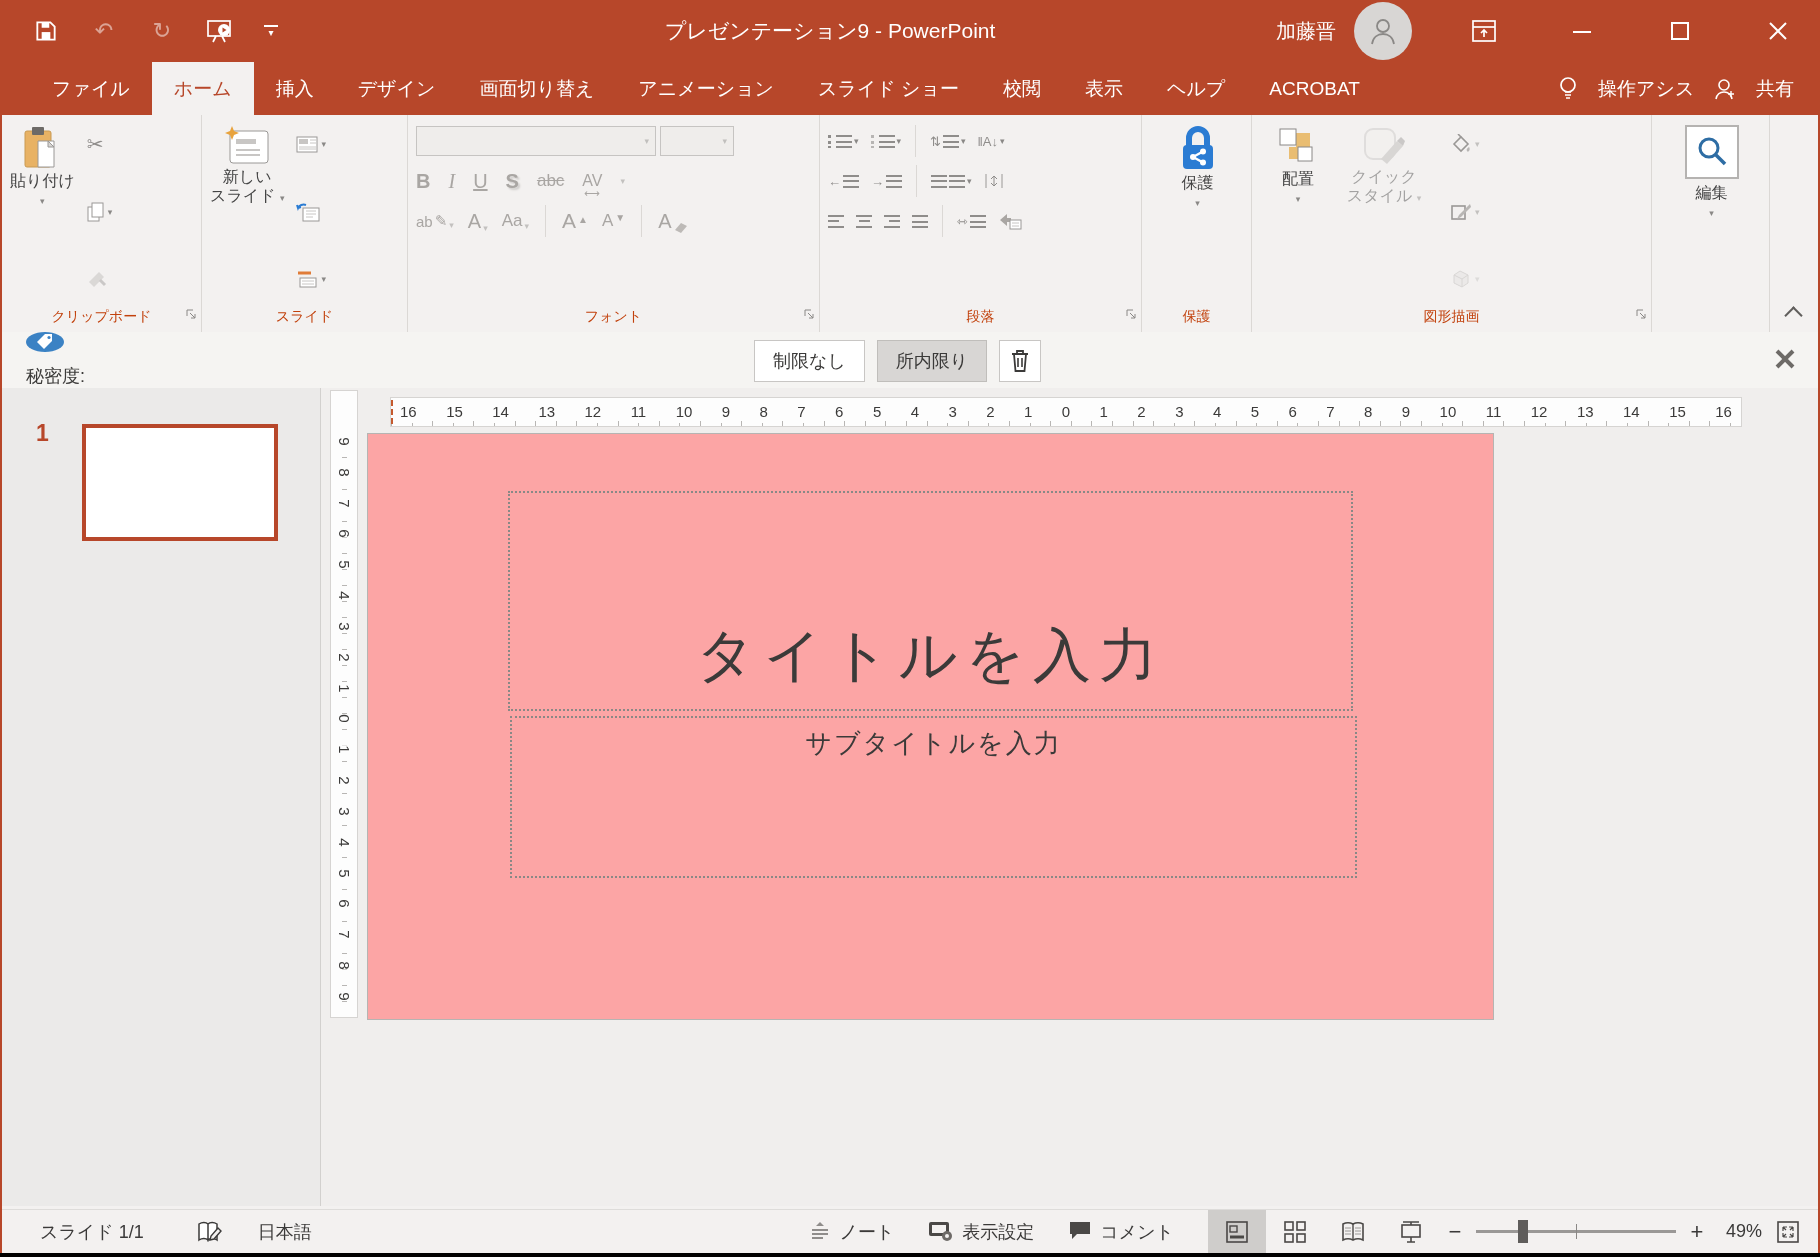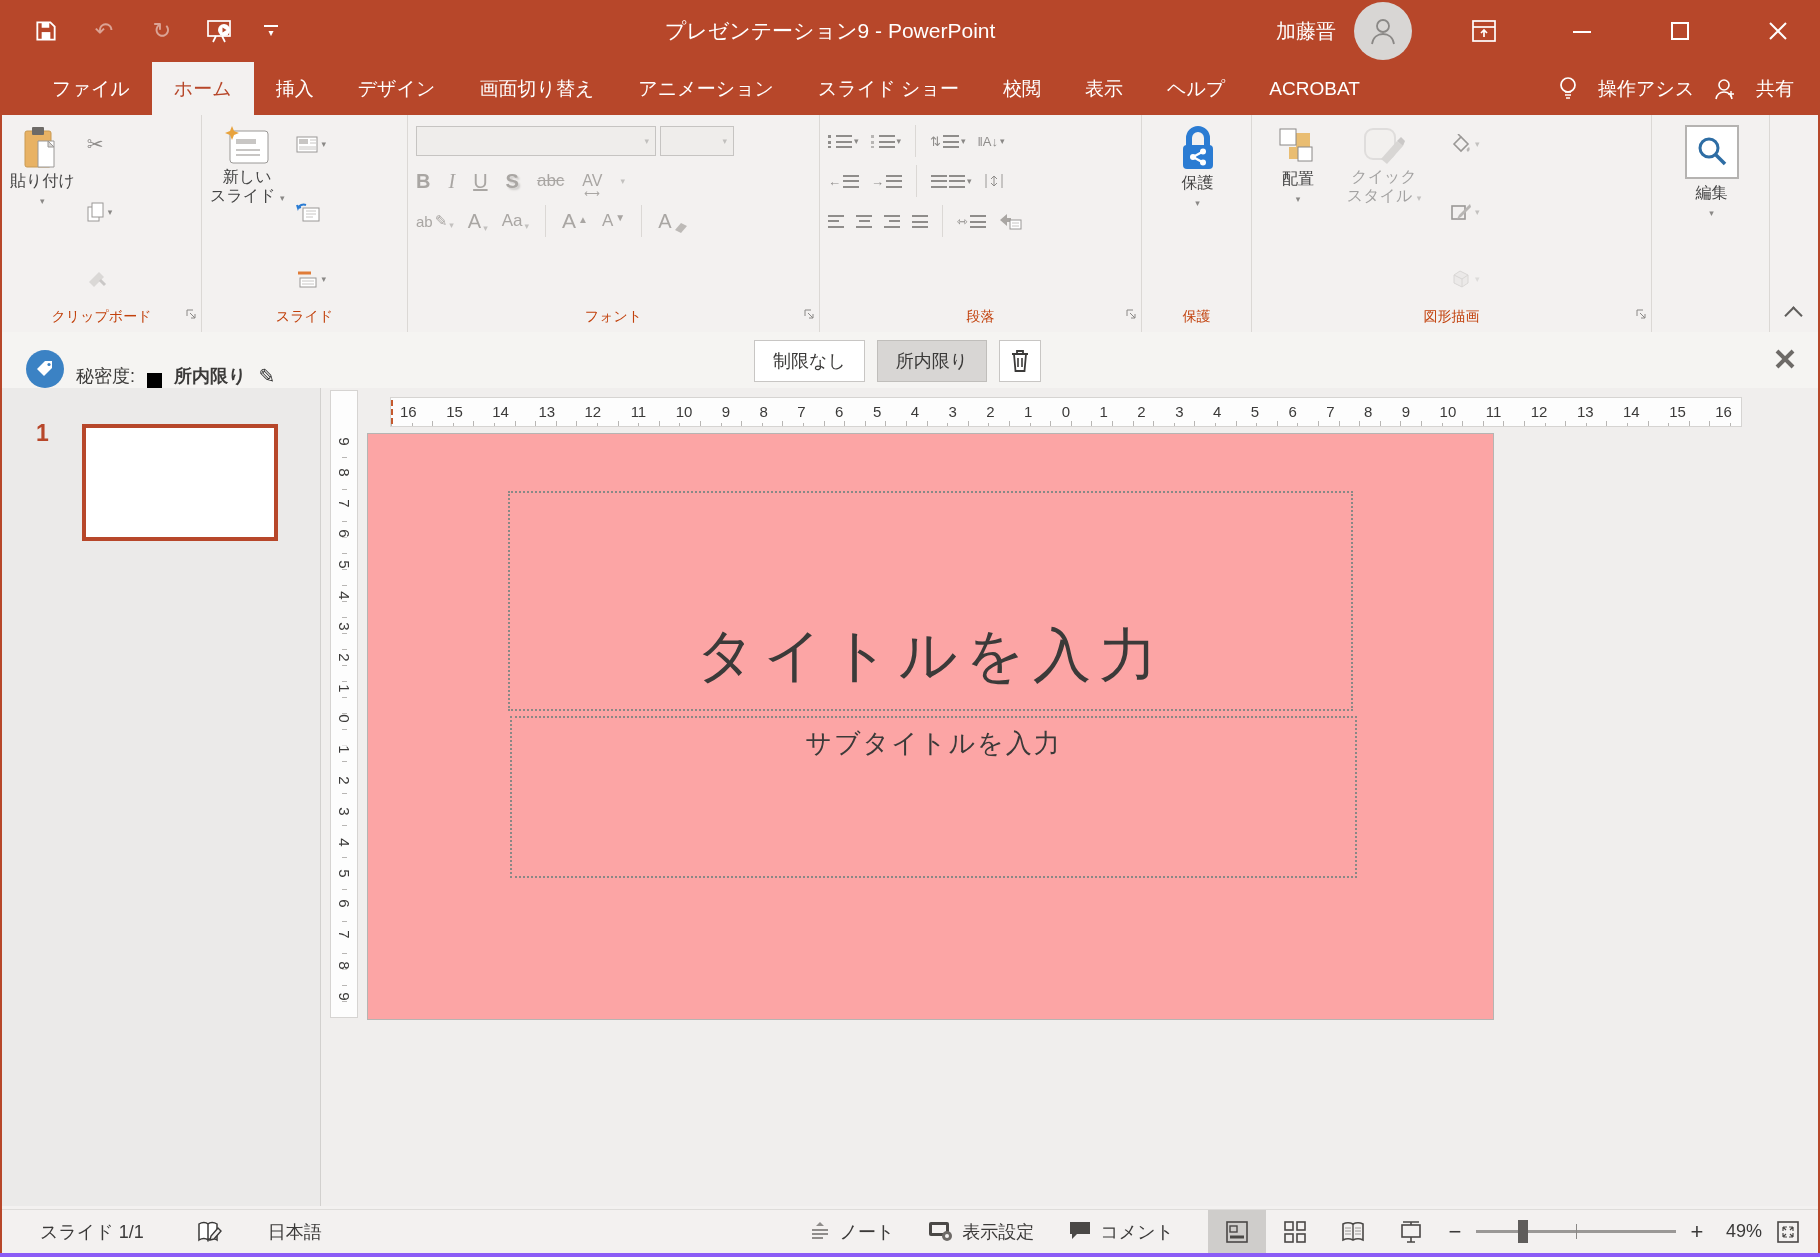--- a/index.html
+++ b/index.html
@@ -1,18 +1,18 @@
 <!DOCTYPE html>
 <html><head>
 <meta charset="utf-8">
 <style>
   html,body{margin:0;padding:0;background:#d9d7d5;}
   .app{position:relative;width:1820px;height:1257px;background:#f3f1f0;overflow:hidden;
        font-family:"Liberation Sans","DejaVu Sans",sans-serif;color:#3b3a39;
-       border-bottom:4px solid #8b5cf6;box-sizing:border-box;}
+       border-bottom:4px solid #000000;box-sizing:border-box;}
   .app::before,.app::after{content:"";position:absolute;top:0;bottom:0;width:2px;background:#b7472a;z-index:50;}
   .app::before{left:0}.app::after{right:0}
 
   
   .titlebar{position:absolute;left:0;top:0;right:0;height:62px;background:#b7472a;color:#fff;}
   .qat{position:absolute;left:32px;top:0;height:62px;display:flex;align-items:center;gap:30px;}
   .qbtn{display:flex;align-items:center;justify-content:center;width:28px;height:28px;}
   .i-undo::before{content:"↶";font-size:22px;color:rgba(255,255,255,.5);}
   .i-redo::before{content:"↻";font-size:22px;color:rgba(255,255,255,.5);}
   .qcar{width:14px;border-top:2px solid #fff;text-align:center;font-size:10px;line-height:10px;padding-top:1px;}
@@ -75,21 +75,21 @@
       linear-gradient(#8f8d8b,#8f8d8b) 0 0/16px 2px no-repeat,
       linear-gradient(#8f8d8b,#8f8d8b) 5px 5.5px/11px 2px no-repeat,
       linear-gradient(#8f8d8b,#8f8d8b) 0 11px/16px 2px no-repeat;}
   .al.j{background:repeating-linear-gradient(to bottom,#8f8d8b 0 2px,transparent 2px 5.5px);}
   .prow{display:flex;align-items:center;gap:12px;height:36px;}
   .editbox{width:50px;height:50px;background:#fff;border:2px solid #b5b3b1;display:flex;align-items:center;justify-content:center;}
   .chev{position:absolute;right:18px;bottom:10px;width:11px;height:11px;border-left:2px solid #605e5c;border-top:2px solid #605e5c;transform:rotate(45deg);}
 
   
   .sensbar{position:absolute;left:2px;top:332px;right:2px;height:56px;background:#f5f4f2;border-bottom:1px solid #cfcdca;}
-  .sens-left{position:absolute;left:24px;top:0;height:56px;display:flex;align-items:flex-end;gap:12px;font-size:18px;color:#3b3a39;}
+  .sens-left{position:absolute;left:24px;top:0;height:56px;display:flex;align-items:flex-start;gap:12px;font-size:18px;color:#3b3a39;flex-direction:column;}
   .tagcirc{width:38px;height:38px;border-radius:50%;background:#3b82c4;display:flex;align-items:center;justify-content:center;}
   .chip{width:15px;height:15px;background:#000;}
   .sensval{font-weight:bold;}
   .i-pencil::before{content:"✎";font-size:20px;color:#333;}
   .sens-btns{position:absolute;left:752px;top:8px;display:flex;gap:12px;}
   .sbn{height:40px;padding:0 18px;display:flex;align-items:center;font-size:18px;background:#fff;border:1px solid #c8c6c4;}
   .sbn.sel{background:#d8d6d4;border-color:#c0bebb;}
   .sbn.icon{padding:0 10px;}
   .sens-close{position:absolute;right:22px;top:16px;}
 
@@ -114,21 +114,21 @@
   .ph-title{left:140px;top:57px;width:845px;height:220px;align-items:flex-end;padding-bottom:14px;
             font-size:58px;font-weight:300;color:#3b3a39;letter-spacing:8px;white-space:nowrap;}
   .ph-sub{left:142px;top:282px;width:847px;height:162px;align-items:flex-start;padding-top:8px;
           font-size:26px;font-weight:300;color:#3b3a39;letter-spacing:2px;}
 
   
   .statusbar{position:absolute;left:2px;bottom:0;right:2px;height:43px;background:#f3f1f0;border-top:1px solid #dedcda;
              display:flex;align-items:center;font-size:18px;color:#3b3a39;}
   .st-slide{margin-left:38px;}
   .st-ic{margin-left:52px;display:flex;align-items:center;}
-  .st-lang{margin-left:46px;}
+  .st-lang{margin-left:36px;}
   .st-right{margin-left:auto;display:flex;align-items:center;height:100%;}
   .stbtn{display:flex;align-items:flex-start;gap:8px;margin-right:34px;}
   .vbtn{width:58px;height:100%;display:flex;align-items:center;justify-content:center;}
   .vbtn.sel{background:#cfcdcb;}
   .zminus,.zplus{width:30px;text-align:center;font-size:22px;color:#3b3a39;}
   .ztrack{width:200px;height:3px;background:#9a9896;position:relative;margin:0 6px;}
   .zthumb{position:absolute;left:42px;top:-10px;width:10px;height:23px;background:#5f5d5b;}
   .ztick{position:absolute;left:100px;top:-6px;width:1px;height:15px;background:#8a8886;}
   .zpct{width:64px;text-align:center;}
   .fitbtn{margin-right:18px;display:flex;align-items:center;}

